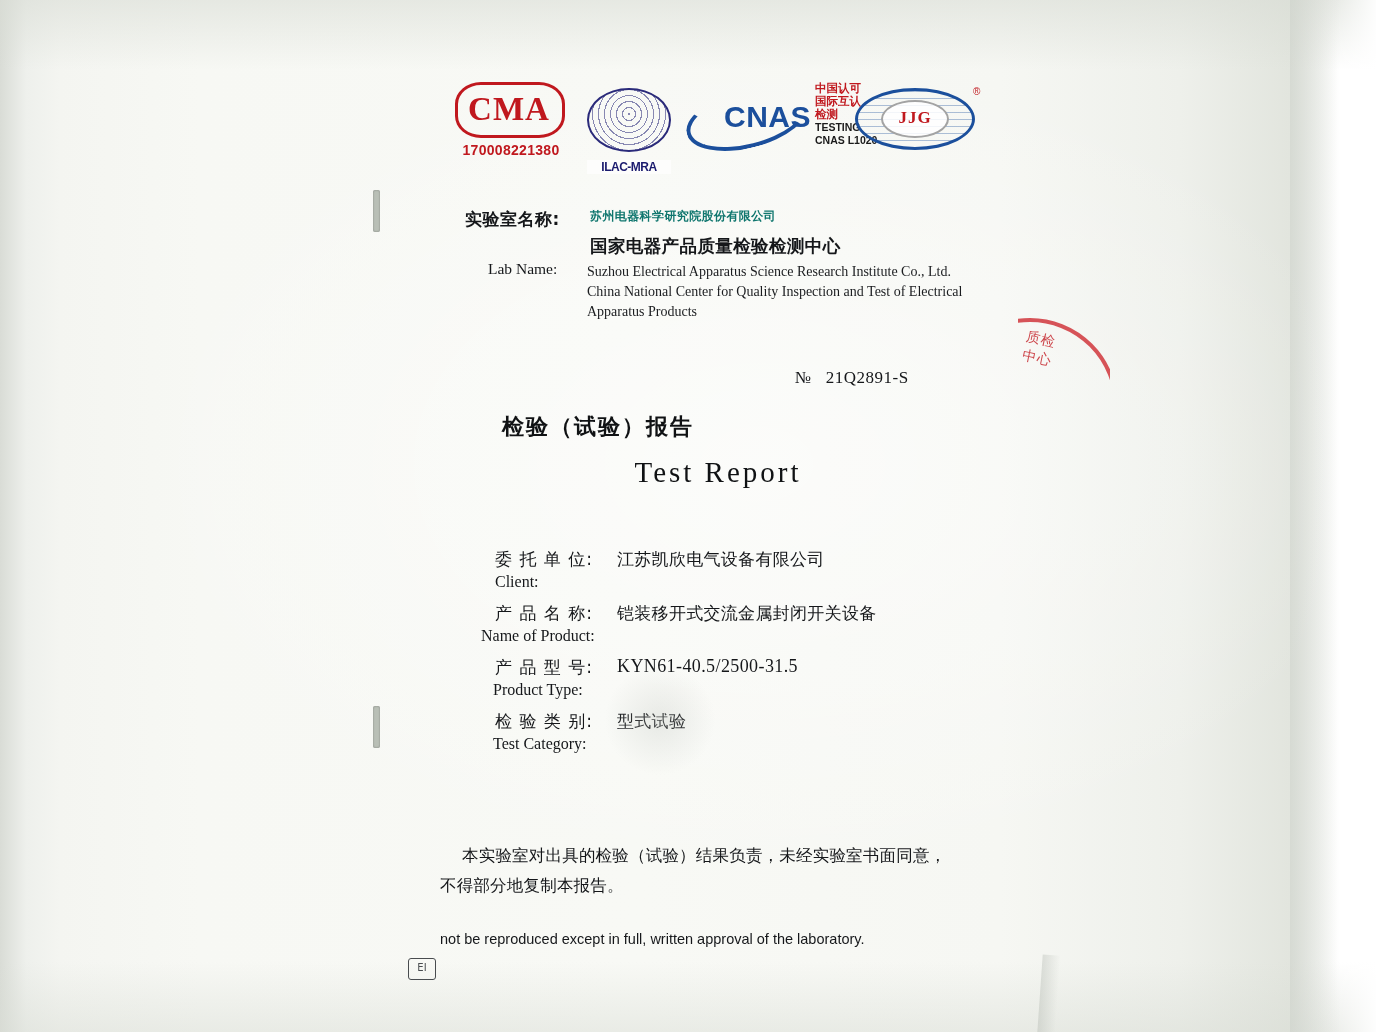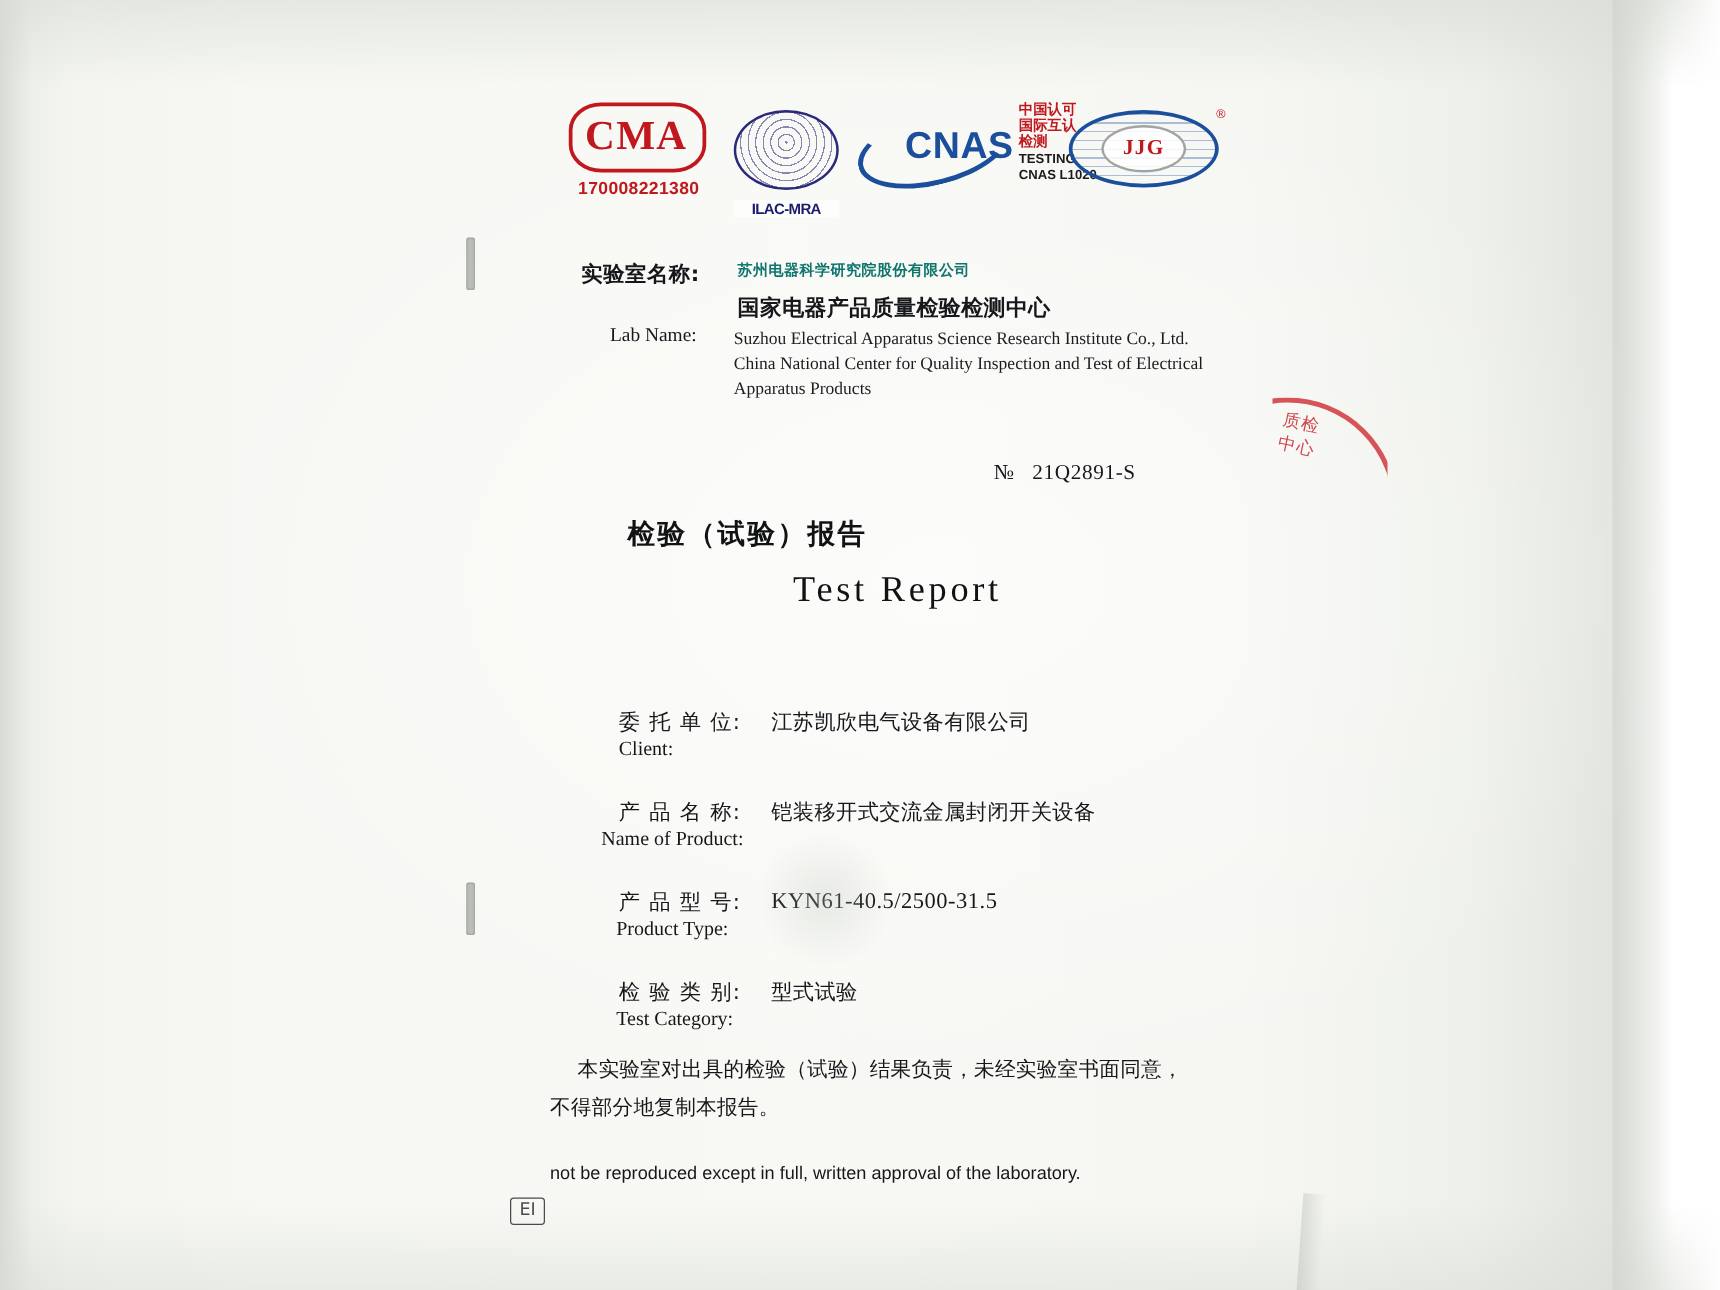--- a/index.html
+++ b/index.html
@@ -320,21 +320,21 @@
     box-sizing: border-box;
   }
 
   
   .fields {
     position: absolute;
     left: 495px;
     top: 548px;
     width: 560px;
   }
-  .field-row { position: relative; height: 54px; margin-top: 18px; }
+  .field-row { position: relative; height: 54px; }
   .field-cn {
     position: absolute;
     left: 0px;
     top: 0px;
     font-family: "DejaVu Sans", sans-serif;
     font-size: 17px;
     color: #15171a;
     letter-spacing: 1px;
   }
   .field-en {
@@ -442,21 +442,21 @@
 
   .dept-mark {
     position: absolute;
     left: 408px;
     top: 958px;
     width: 26px;
     height: 20px;
     border: 1.5px solid #2b2f33;
     border-radius: 3px;
     font-family: "DejaVu Sans", sans-serif;
-    font-size: 14px;
+    font-size: 10px;
     color: #2b2f33;
     text-align: center;
     line-height: 18px;
     opacity: 0.85;
   }
 
   .edge-shadow-right {
     position: absolute;
     right: 0;
     top: 0;

